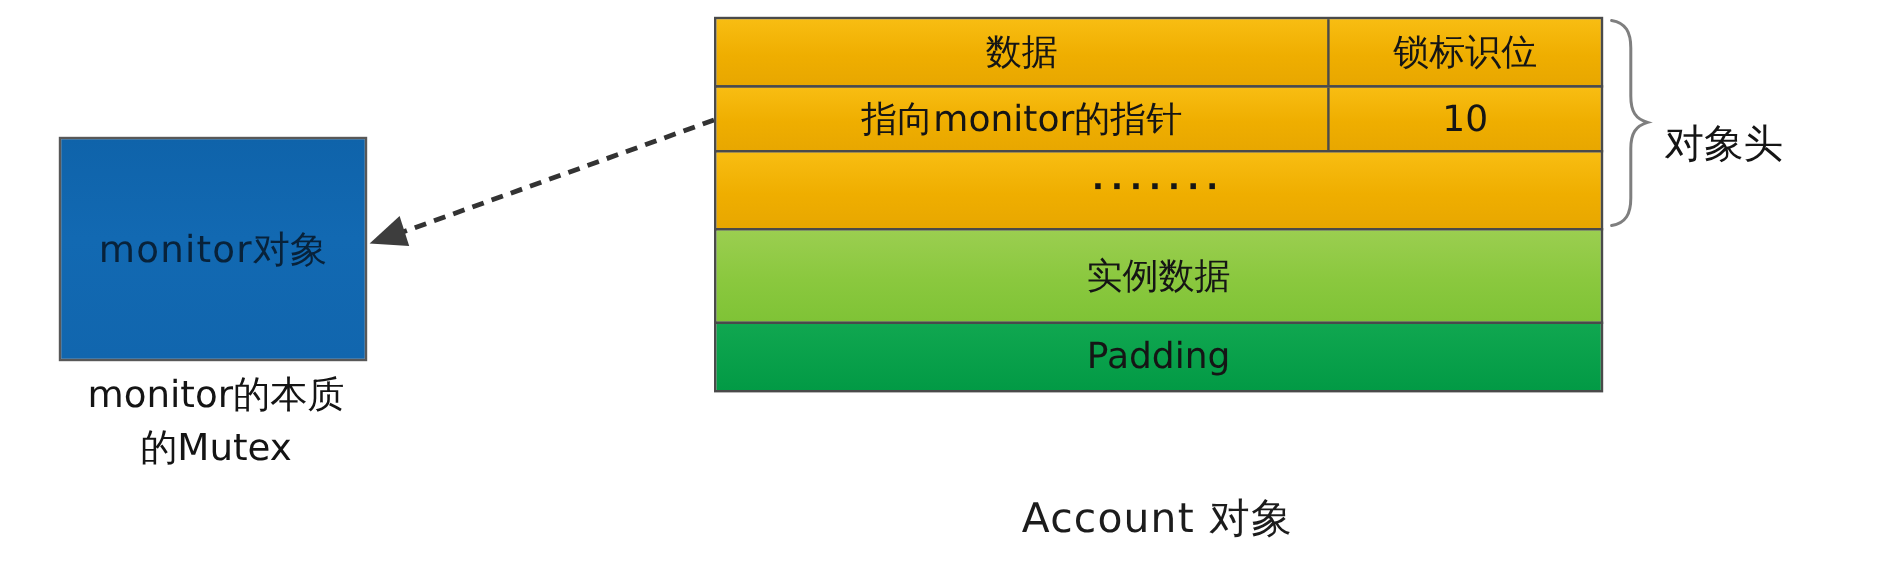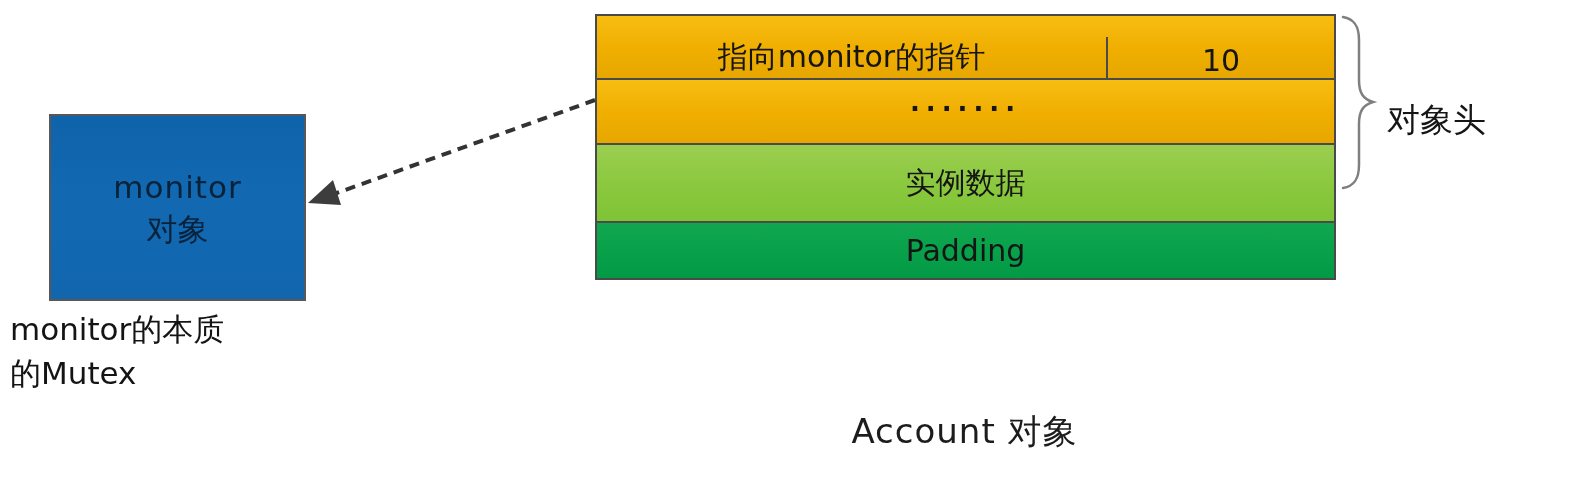--- a/index.html
+++ b/index.html
@@ -21,34 +21,34 @@
   }
 
   
   .monitor-box {
     position: absolute;
     left: 49px; top: 114px;
     width: 257px; height: 187px;
     background: linear-gradient(180deg, #0f63aa 0%, #1269b2 45%, #1166ae 100%);
     border: 2px solid #585858;
     display: flex;
-    flex-direction: column;
+    flex-direction: row;
     align-items: center;
     justify-content: center;
     line-height: 42px;
     font-size: 31px;
     color: #08223a;
   }
   .monitor-box .en { letter-spacing: 1px; }
 
   .monitor-note {
     position: absolute;
     left: 10px; top: 307px;
     width: 340px;
-    text-align: left;
+    text-align: center;
     font-size: 31px;
     line-height: 44px;
     color: #141414;
   }
 
   
   .obj-table {
     position: absolute;
     left: 595px; top: 14px;
     width: 741px;
@@ -59,21 +59,21 @@
     align-items: stretch;
     border: 2px solid #4a4a4a;
     margin-top: -2px;
     font-size: 30px;
   }
   .row:first-child { margin-top: 0; }
   .row.gold  { background: linear-gradient(180deg, #f8bd12 0%, #efae00 55%, #e8a700 100%); }
   .row.lgreen{ background: linear-gradient(180deg, #9bce50 0%, #8ac83e 55%, #7fc336 100%); }
   .row.dgreen{ background: linear-gradient(180deg, #10a750 0%, #029a45 100%); }
   .r1 { height: 59px; }
-  .r2 { height: 66px; align-items: flex-end; }
+  .r2 { height: 56px; }
   .r3 { height: 67px; }
   .r4 { height: 80px; }
   .r5 { height: 59px; justify-content: center; }
   .cell {
     display: flex;
     align-items: center;
     justify-content: center;
     color: #151515;
   }
   .cell.c1 { width: 511px; border-right: 2px solid #4a4a4a; }
@@ -128,20 +128,24 @@
     <span class="en">monitor</span>
     <span>对象</span>
   </div>
 
   <div class="monitor-note">
     <div>monitor的本质</div>
     <div>的Mutex</div>
   </div>
 
   <div class="obj-table">
+    <div class="row gold r1">
+      <div class="cell c1">数据</div>
+      <div class="cell c2">锁标识位</div>
+    </div>
     <div class="row gold r2">
       <div class="cell c1">指向monitor的指针</div>
       <div class="cell c2">10</div>
     </div>
     <div class="row gold r3">
       <div class="cell full dots">·······</div>
     </div>
     <div class="row lgreen r4">
       <div class="cell full">实例数据</div>
     </div>

